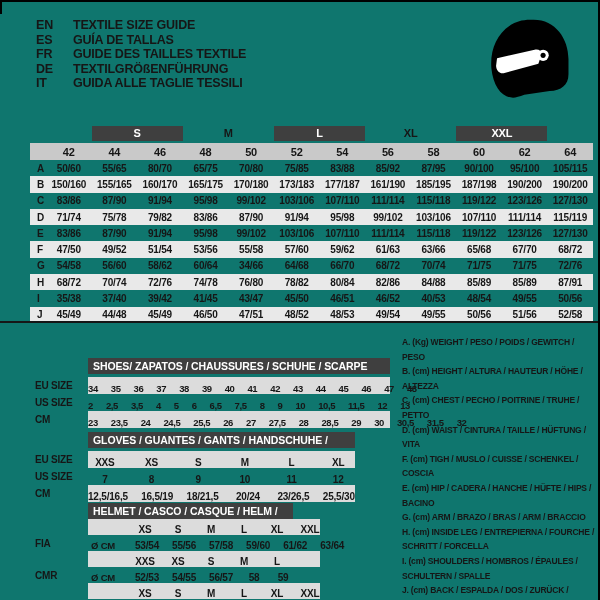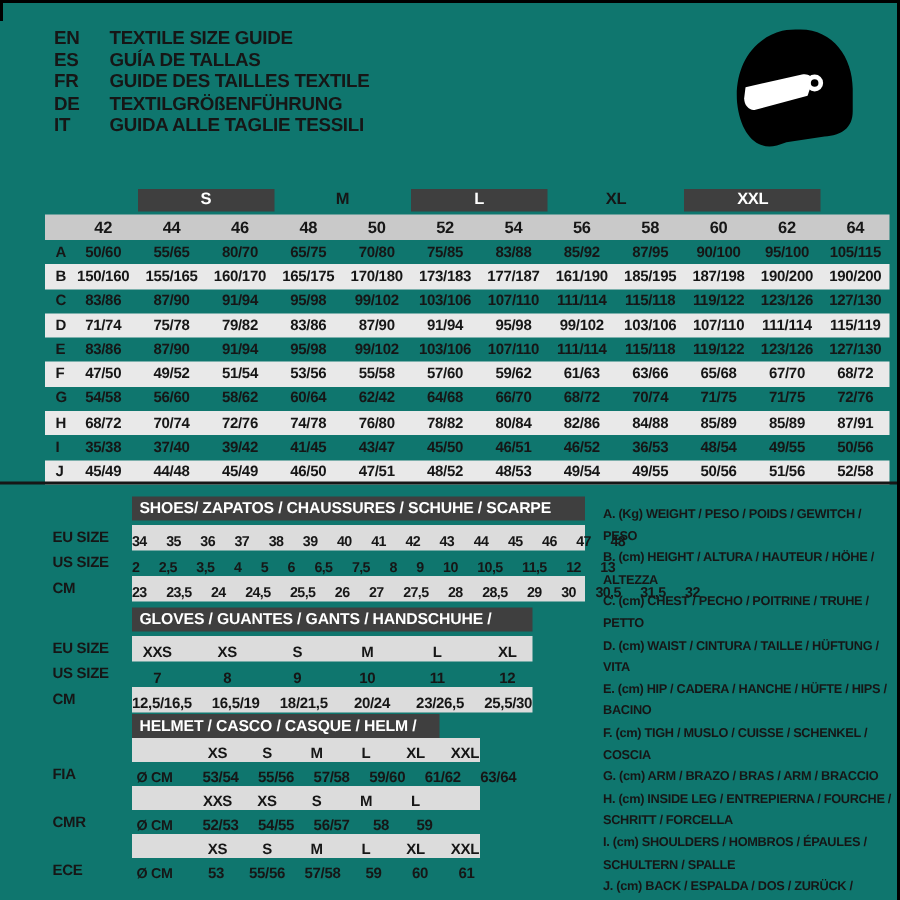--- a/index.html
+++ b/index.html
@@ -24,21 +24,21 @@
   .mrow.group{height:15px;margin-bottom:2px;font-size:11px;}
   .groupbox{height:15px;line-height:15px;text-align:center;}
   .groupbox.dark{background:#3f3f3f;color:#ffffff;}
   .mrow.bandrow{background:#c9c9c9;height:17px;font-size:11px;}
   .mrow.stripe{background:#e9e9e9;}
   .mcell{text-align:center;}
   .mlabel{text-align:left;padding-left:7px;}
   
   .btable{position:absolute;left:30px;}
   .brow{display:flex;align-items:center;height:17px;}
-  .bar-row{height:19px;align-items:flex-start;}
+  .bar-row{height:19px;align-items:flex-start;margin-top:27px;}
   .blabel{width:58px;font-size:10px;padding-left:5px;box-sizing:border-box;}
   .bar{background:#3f3f3f;color:#fff;font-size:10.5px;height:16px;line-height:16px;padding-left:5px;box-sizing:border-box;letter-spacing:-0.1px;}
   .bdata{display:flex;height:100%;align-items:flex-end;gap:13px;}
   .bdata.shaded{background:#dcdcdc;}
   .bcell{flex:1;text-align:center;}
   #shoes .bar,#shoes .bdata{width:302px;}
   #shoes .bcell{font-size:9.5px;letter-spacing:-0.4px;}
   #gloves .bar,#gloves .bdata{width:267px;}
   #gloves .bcell{font-size:10px;}
   #helmet .bar{width:205px;}
@@ -197,21 +197,21 @@
         <div class="mcell">65/68</div>
         <div class="mcell">67/70</div>
         <div class="mcell">68/72</div>
       </div>
       <div class="mrow ">
              <div class="mlabel">G</div>
         <div class="mcell">54/58</div>
         <div class="mcell">56/60</div>
         <div class="mcell">58/62</div>
         <div class="mcell">60/64</div>
-        <div class="mcell">62/42</div>
+        <div class="mcell">34/66</div>
         <div class="mcell">64/68</div>
         <div class="mcell">66/70</div>
         <div class="mcell">68/72</div>
         <div class="mcell">70/74</div>
         <div class="mcell">71/75</div>
         <div class="mcell">71/75</div>
         <div class="mcell">72/76</div>
       </div>
       <div class="mrow stripe">
              <div class="mlabel">H</div>
@@ -231,21 +231,21 @@
       <div class="mrow ">
              <div class="mlabel">I</div>
         <div class="mcell">35/38</div>
         <div class="mcell">37/40</div>
         <div class="mcell">39/42</div>
         <div class="mcell">41/45</div>
         <div class="mcell">43/47</div>
         <div class="mcell">45/50</div>
         <div class="mcell">46/51</div>
         <div class="mcell">46/52</div>
-        <div class="mcell">36/53</div>
+        <div class="mcell">40/53</div>
         <div class="mcell">48/54</div>
         <div class="mcell">49/55</div>
         <div class="mcell">50/56</div>
       </div>
       <div class="mrow stripe">
              <div class="mlabel">J</div>
         <div class="mcell">45/49</div>
         <div class="mcell">44/48</div>
         <div class="mcell">45/49</div>
         <div class="mcell">46/50</div>
@@ -444,21 +444,21 @@
           <div class="bcell">61</div>
         </div>
       </div>
     </div>
 
   <div class="legend">
       <p>A. (Kg) WEIGHT / PESO / POIDS / GEWITCH / PESO</p>
       <p>B. (cm) HEIGHT / ALTURA / HAUTEUR / HÖHE / ALTEZZA</p>
       <p>C. (cm) CHEST / PECHO / POITRINE / TRUHE / PETTO</p>
       <p>D. (cm) WAIST / CINTURA / TAILLE / HÜFTUNG / VITA</p>
+      <p>F. (cm) TIGH / MUSLO / CUISSE / SCHENKEL / COSCIA</p>
       <p>E. (cm) HIP / CADERA / HANCHE / HÜFTE / HIPS / BACINO</p>
-      <p>F. (cm) TIGH / MUSLO / CUISSE / SCHENKEL / COSCIA</p>
       <p>G. (cm) ARM / BRAZO / BRAS / ARM / BRACCIO</p>
       <p>H. (cm) INSIDE LEG / ENTREPIERNA / FOURCHE / SCHRITT / FORCELLA</p>
       <p>I. (cm) SHOULDERS / HOMBROS / ÉPAULES / SCHULTERN / SPALLE</p>
       <p>J. (cm) BACK / ESPALDA / DOS / ZURÜCK / INDIETRO</p>
     </div>
 
 </div>
 
 </body></html>

